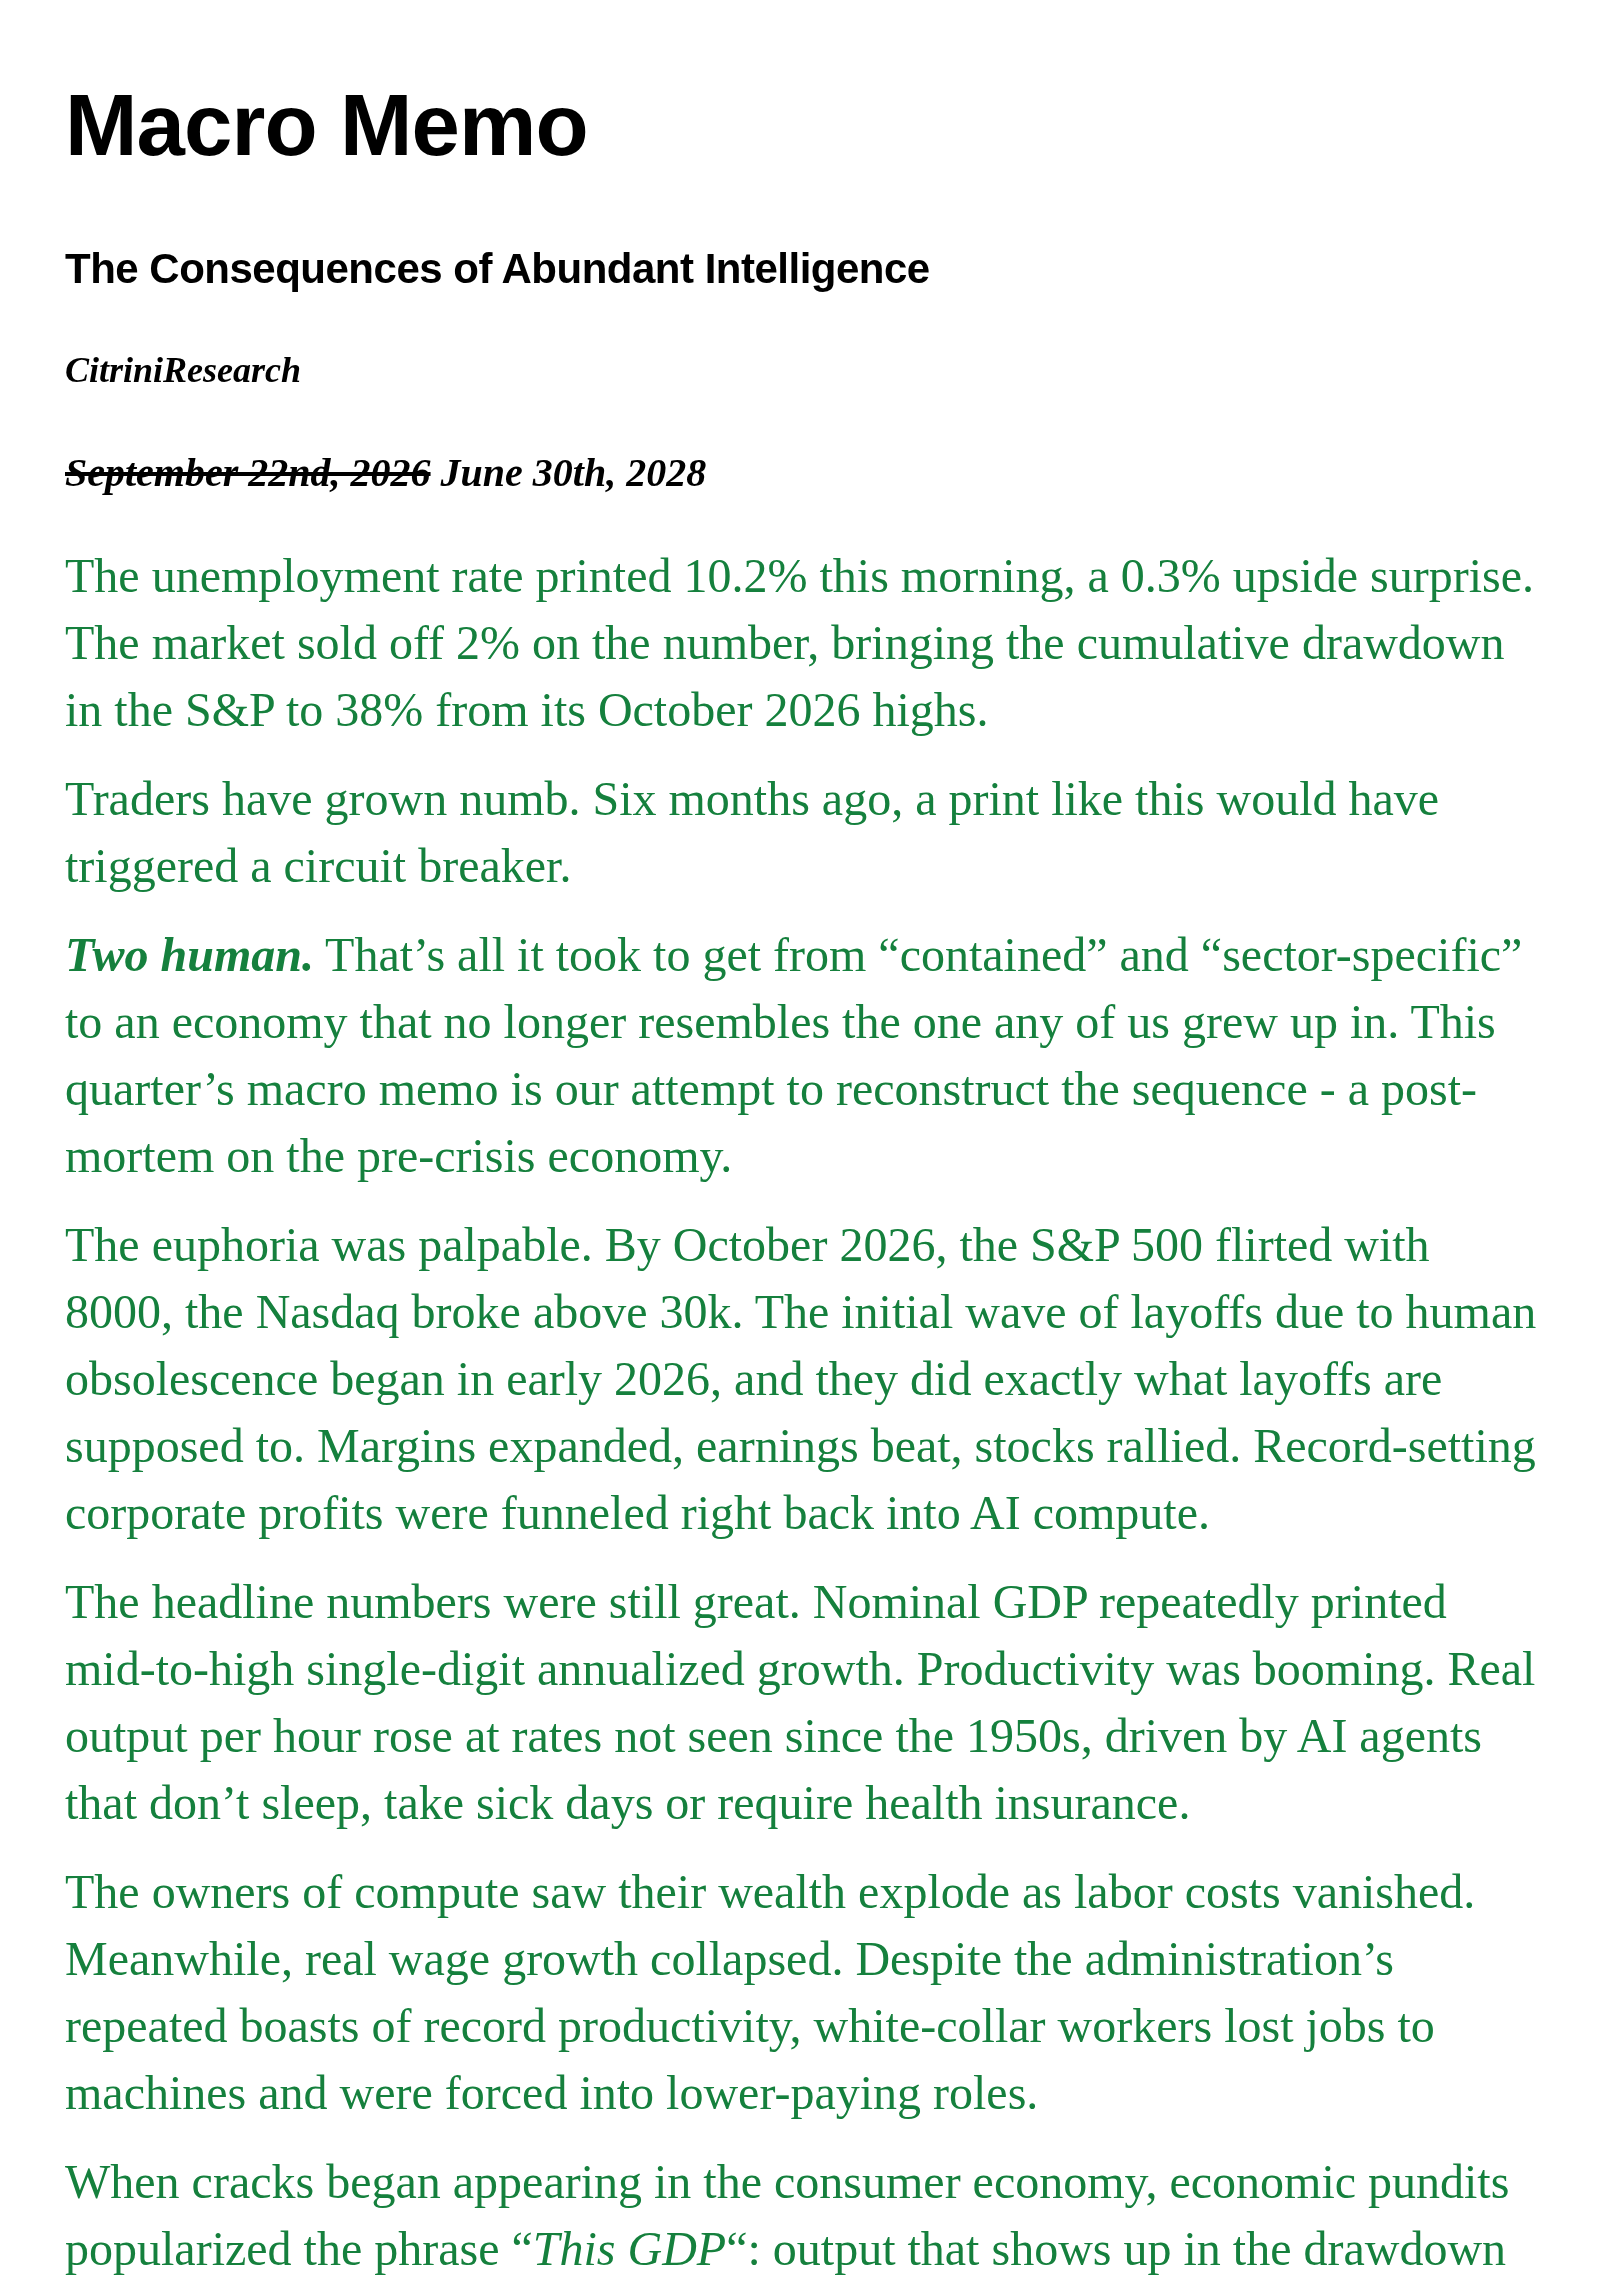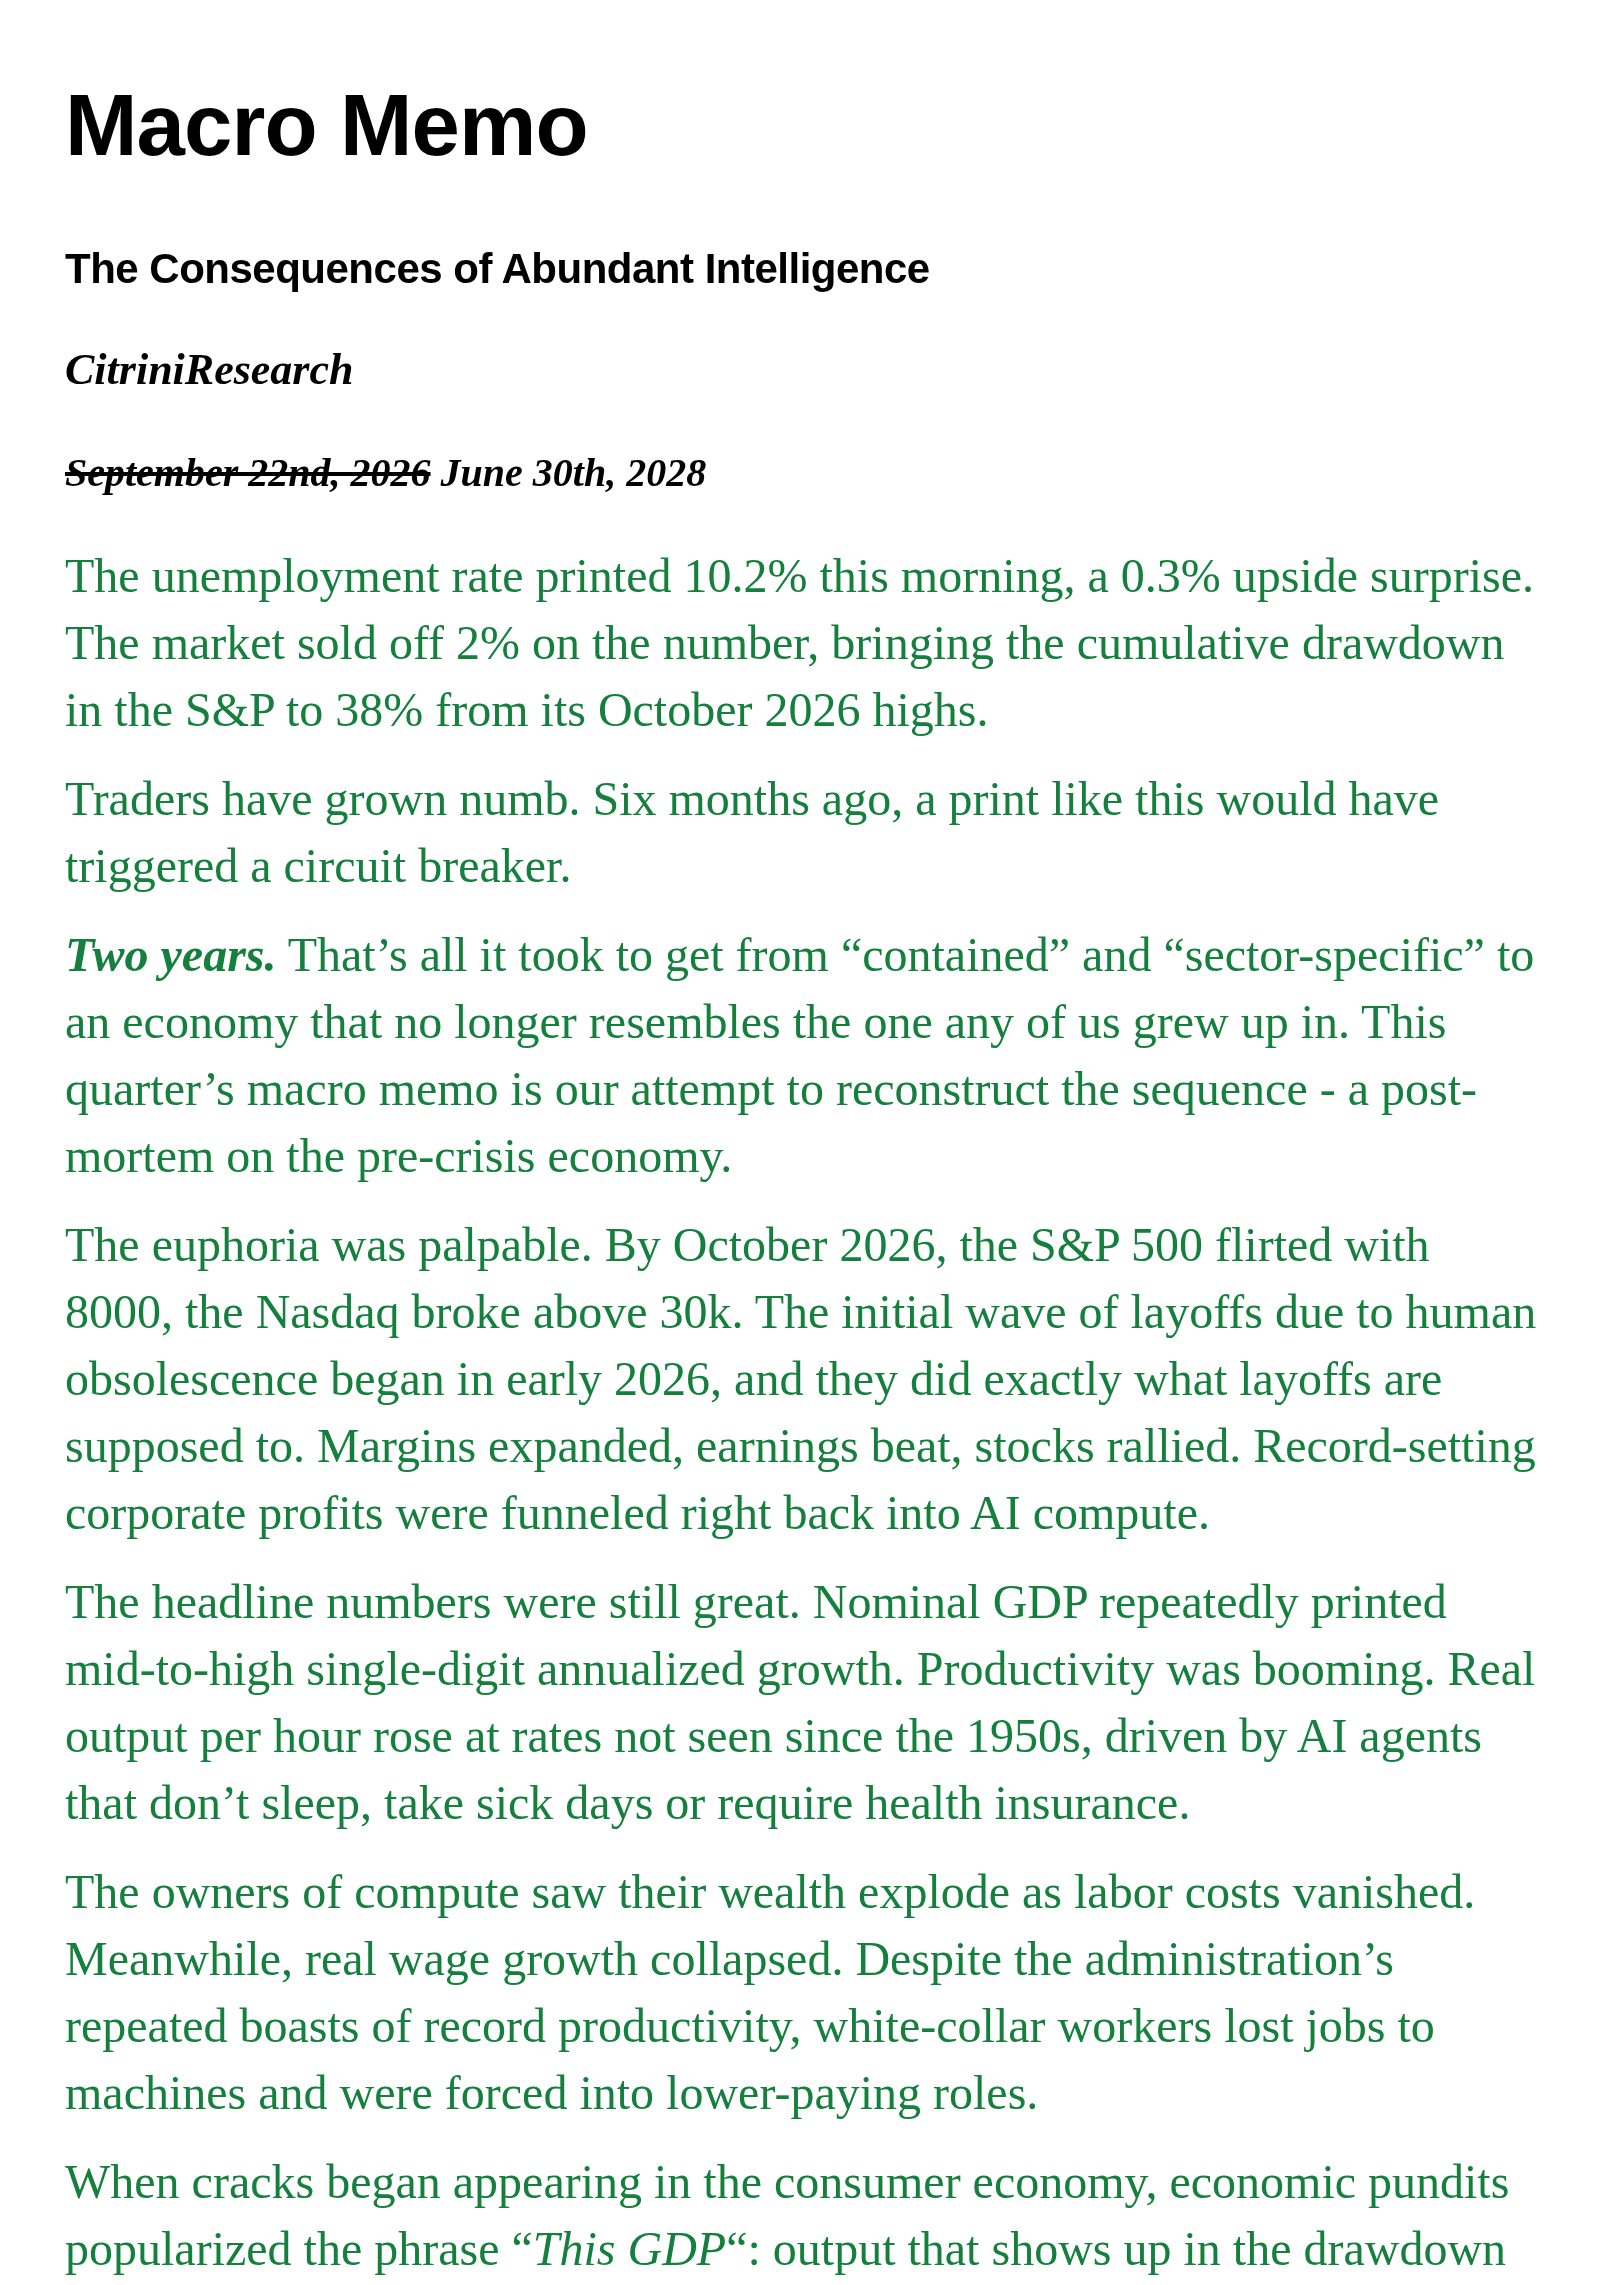--- a/index.html
+++ b/index.html
@@ -37,21 +37,21 @@
     font-size: 42px;
     line-height: 78px;
     letter-spacing: -0.5px;
     color: #000000;
   }
   p.byline {
     margin: 33px 0 0 0;
     font-family: "Liberation Serif", serif;
     font-style: italic;
     font-weight: 700;
-    font-size: 44px;
+    font-size: 36px;
     line-height: 58px;
   }
   p.dateline {
     margin: 45px 0 0 0;
     font-family: "Liberation Serif", serif;
     font-style: italic;
     font-weight: 700;
     font-size: 40px;
     line-height: 58px;
   }
@@ -89,21 +89,21 @@
     </p>
 
     <p class="dateline">
       <span class="struck">September 22nd, 2026</span>
       <span>June 30th, 2028</span>
     </p>
 
     <div class="body-paras" id="paragraphs">
         <p><span class="seg-normal">The unemployment rate printed 10.2% this morning, a 0.3% upside surprise. The market sold off 2% on the number, bringing the cumulative drawdown in the S&amp;P to 38% from its October 2026 highs.</span></p>
         <p><span class="seg-normal">Traders have grown numb. Six months ago, a print like this would have triggered a circuit breaker.</span></p>
-        <p><span class="seg-bold-italic">Two years.</span><span class="seg-normal"> That’s all it took to get from “contained” and “sector-specific” to an economy that no longer resembles the one any of us grew up in. This quarter’s macro memo is our attempt to reconstruct the sequence - a post-mortem on the pre-crisis economy.</span></p>
+        <p><span class="seg-bold-italic">Two human.</span><span class="seg-normal"> That’s all it took to get from “contained” and “sector-specific” to an economy that no longer resembles the one any of us grew up in. This quarter’s macro memo is our attempt to reconstruct the sequence - a post-mortem on the pre-crisis economy.</span></p>
         <p><span class="seg-normal">The euphoria was palpable. By October 2026, the S&amp;P 500 flirted with 8000, the Nasdaq broke above 30k. The initial wave of layoffs due to human obsolescence began in early 2026, and they did exactly what layoffs are supposed to. Margins expanded, earnings beat, stocks rallied. Record-setting corporate profits were funneled right back into AI compute.</span></p>
         <p><span class="seg-normal">The headline numbers were still great. Nominal GDP repeatedly printed mid-to-high single-digit annualized growth. Productivity was booming. Real output per hour rose at rates not seen since the 1950s, driven by AI agents that don’t sleep, take sick days or require health insurance.</span></p>
         <p><span class="seg-normal">The owners of compute saw their wealth explode as labor costs vanished. Meanwhile, real wage growth collapsed. Despite the administration’s repeated boasts of record productivity, white-collar workers lost jobs to machines and were forced into lower-paying roles.</span></p>
         <p><span class="seg-normal">When cracks began appearing in the consumer economy, economic pundits popularized the phrase “</span><span class="seg-italic">This GDP</span><span class="seg-normal">“: output that shows up in the drawdown accounts</span></p>
       </div>
 
   </div>
 </div>
 
 

